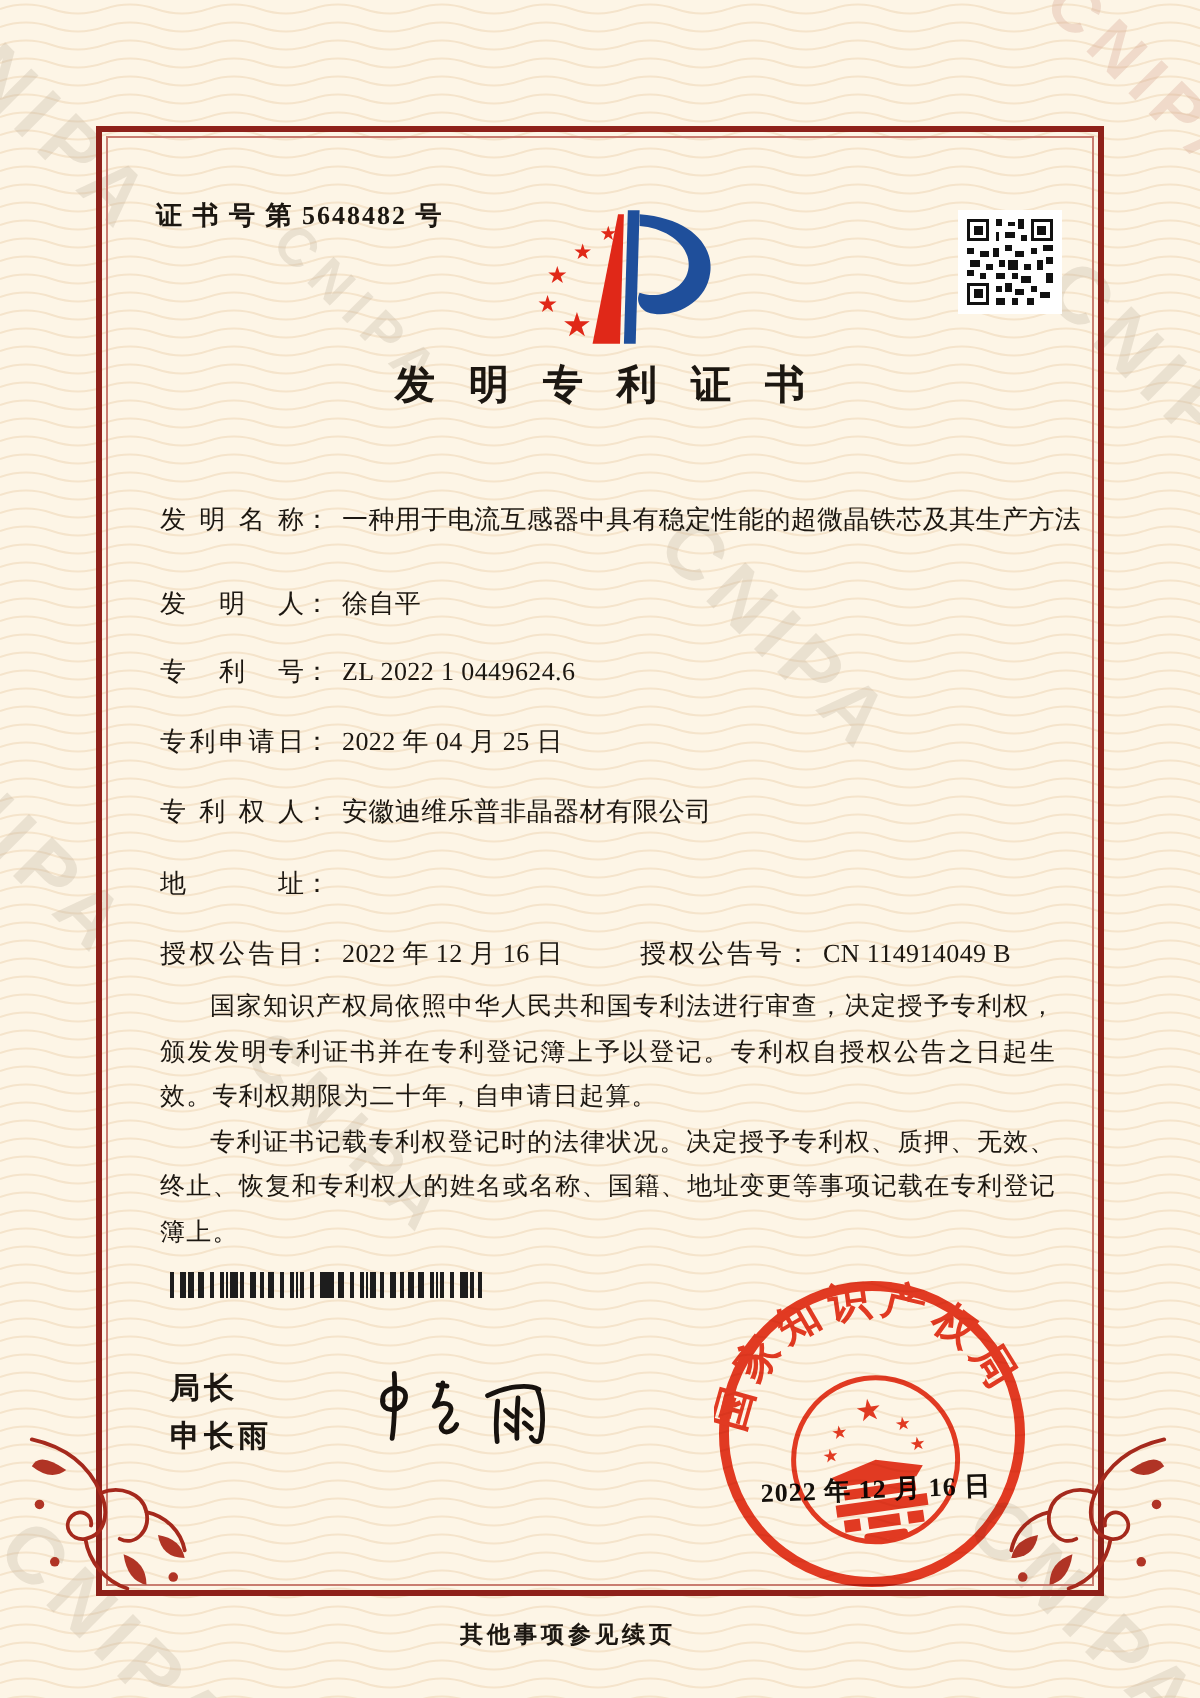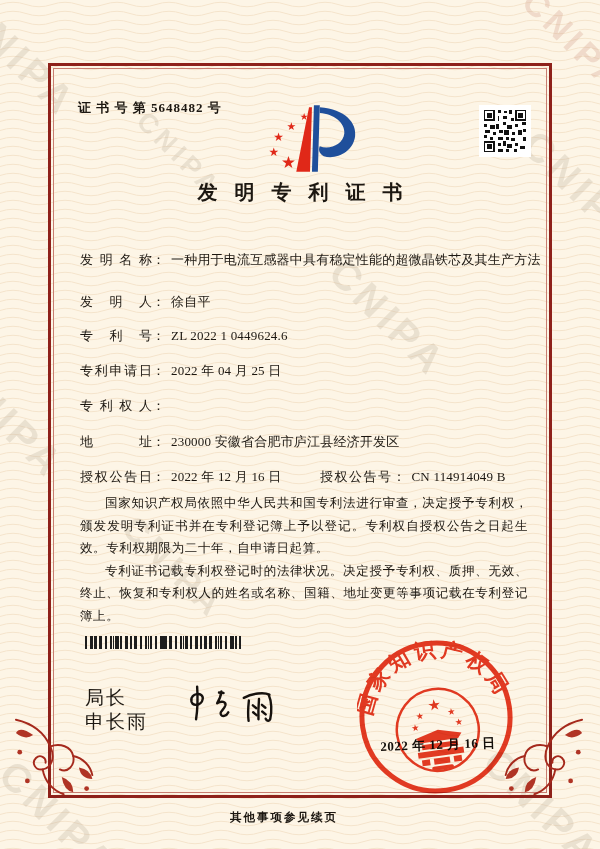--- a/index.html
+++ b/index.html
@@ -32,21 +32,21 @@
   .fpair2 .flabel2{letter-spacing:1.5px;}
   .paras{position:absolute;left:80px;top:492px;width:448px;font-size:12.5px;line-height:22.5px;text-align:justify;font-weight:500;}
   .paras p{margin:0;text-indent:2em;letter-spacing:0.6px;}
   .barcode{
     position:absolute;left:85px;top:636px;width:156px;height:13px;
     background:
       repeating-linear-gradient(90deg,#1d1d1d 0 2px,transparent 2px 5px),
       repeating-linear-gradient(90deg,#1d1d1d 0 1px,transparent 1px 7px),
       repeating-linear-gradient(90deg,transparent 0 9px,#1d1d1d 9px 11px,transparent 11px 23px);
   }
-  .signer{position:absolute;left:85px;font-size:19px;font-weight:normal;letter-spacing:2px;}
+  .signer{position:absolute;left:85px;font-size:15px;font-weight:bold;letter-spacing:2px;}
   .signature{position:absolute;left:183px;top:668px;}
   .seal{position:absolute;left:357px;top:638px;mix-blend-mode:multiply;opacity:0.95;}
   .sealdate{
     position:absolute;left:363px;top:736px;width:150px;text-align:center;
     font-size:13px;font-weight:bold;letter-spacing:0.5px;white-space:pre;
     transform:rotate(-2deg);mix-blend-mode:multiply;color:#14100c;
   }
   .pageinfo{position:absolute;left:48px;top:775px;width:504px;text-align:center;font-size:11.5px;font-weight:600;letter-spacing:1px;}
   .contnote{position:absolute;left:0;top:810px;width:568px;text-align:center;font-size:11.5px;font-weight:600;letter-spacing:2px;}
   .flourish{position:absolute;pointer-events:none;}
@@ -169,25 +169,25 @@
     <span class="fvalue">ZL 2022 1 0449624.6</span>
   </div>
   <div class="frow" style="top:362px">
     <span class="flabel">专利申请日</span>
       <span class="fcolon">：</span>
     <span class="fvalue">2022 年 04 月 25 日</span>
   </div>
   <div class="frow" style="top:397px">
     <span class="flabel">专利权人</span>
       <span class="fcolon">：</span>
+    <span class="fvalue">安徽迪维乐普非晶器材有限公司</span>
   </div>
   <div class="frow" style="top:433px">
     <span class="flabel">地址</span>
       <span class="fcolon">：</span>
-    <span class="fvalue">230000 安徽省合肥市庐江县经济开发区</span>
   </div>
   <div class="frow" style="top:468px">
     <span class="flabel">授权公告日</span>
       <span class="fcolon">：</span>
     <span class="fvalue">2022 年 12 月 16 日</span>
     <span class="fpair2">
       <span class="flabel2">授权公告号</span>
         <span class="fcolon">：</span>
       <span class="fvalue">CN 114914049 B</span>
     </span>

